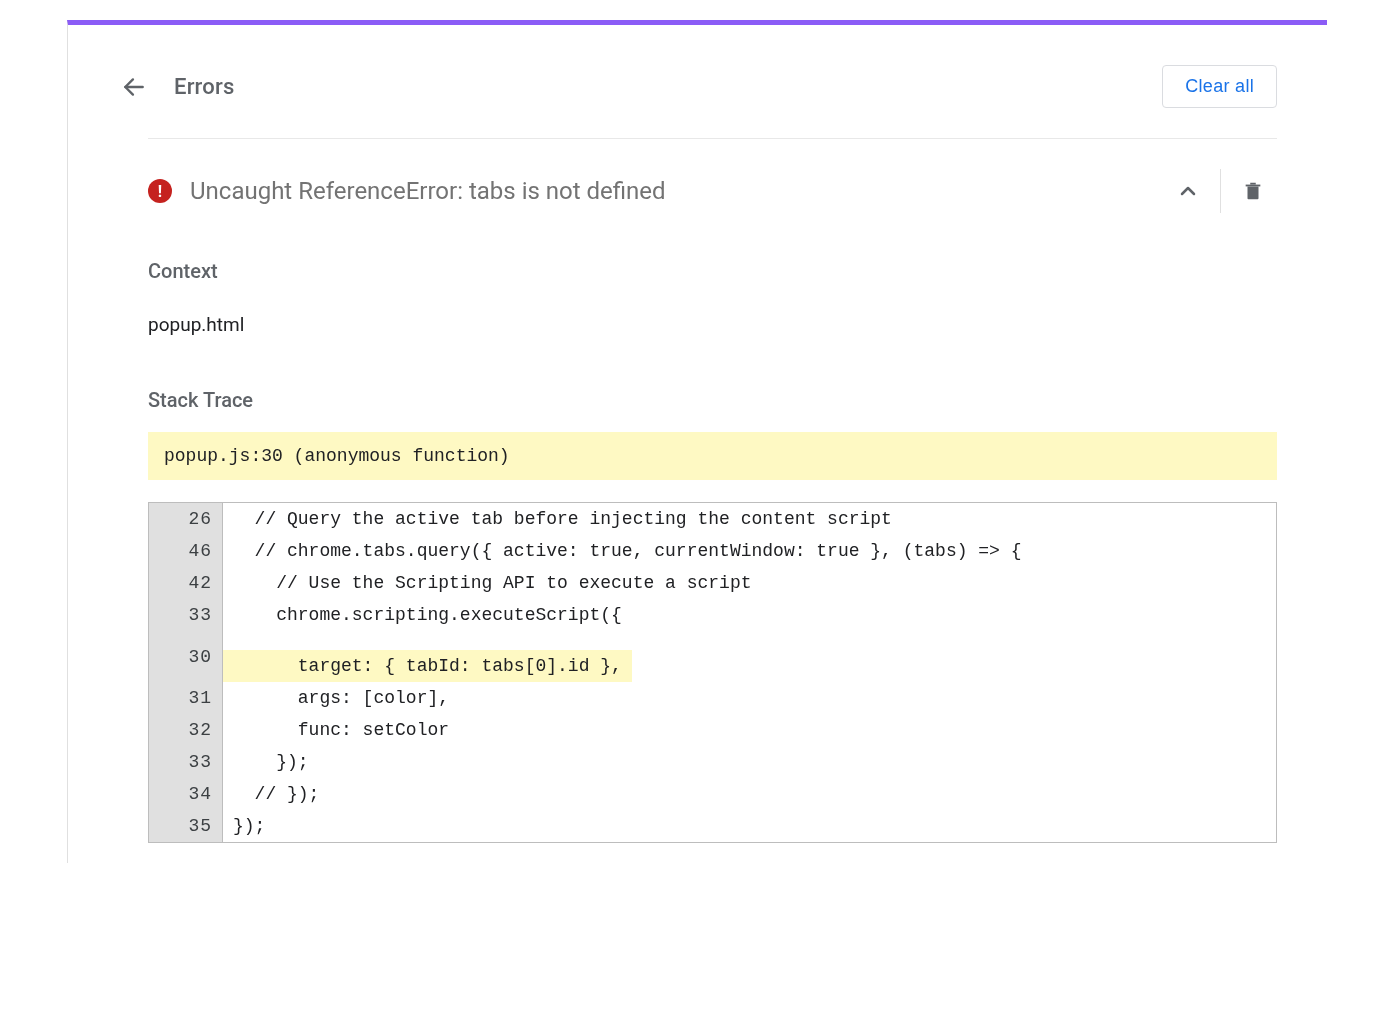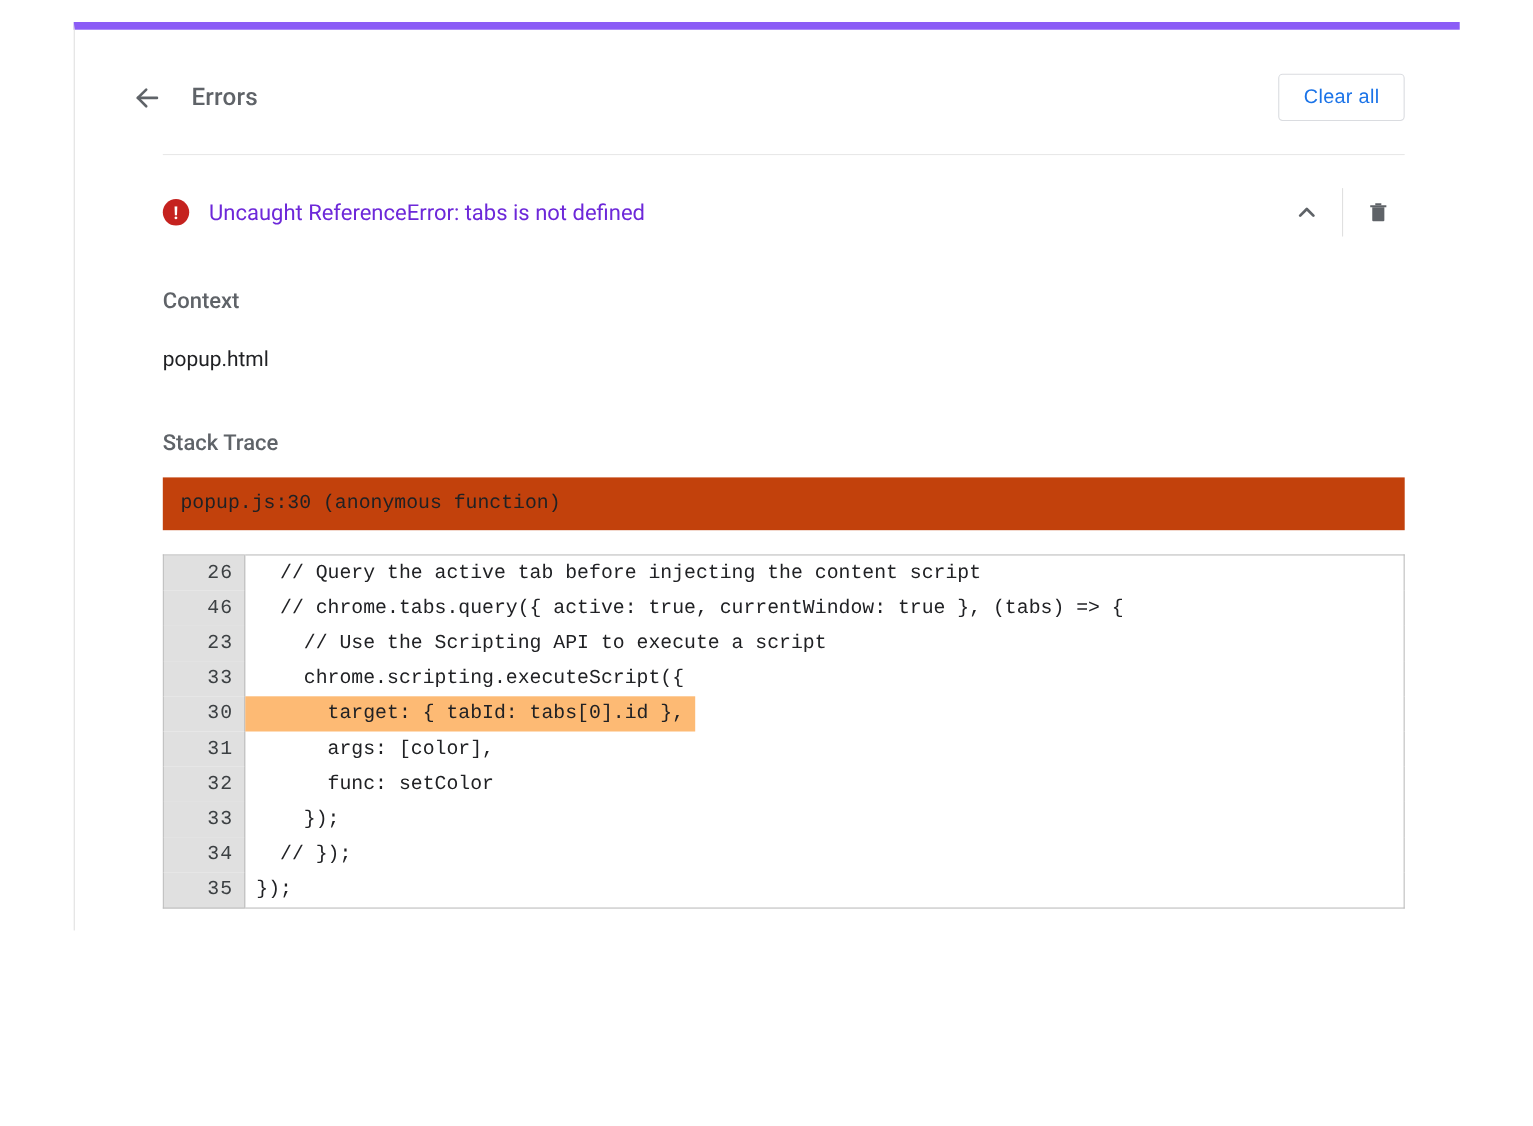--- a/index.html
+++ b/index.html
@@ -8,21 +8,21 @@
       box-sizing: border-box;
     }
     body {
       font-family: Roboto, Arial, sans-serif;
       background: #fff;
       padding: 20px 30px;
     }
     .page {
       max-width: 1260px;
       margin: 0 auto;
-      border-top: 7px solid #8b5cf6;
+      border-top: 5px solid #8b5cf6;
       border-left: 1px solid #e0e0e0;
       padding: 20px 40px 20px 40px;
     }
     .header {
       display: flex;
       align-items: center;
       justify-content: space-between;
       padding: 20px 10px 30px 10px;
     }
     .header-left {
@@ -84,22 +84,22 @@
       background: #c5221f;
       display: flex;
       align-items: center;
       justify-content: center;
       color: #fff;
       font-weight: bold;
       font-size: 16px;
       flex-shrink: 0;
     }
     .error-message {
-      font-size: 20px;
-      color: #6d28d9;
+      font-size: 24px;
+      color: #737373;
     }
     .error-row-right {
       display: flex;
       align-items: center;
     }
     .chevron-box {
       display: flex;
       align-items: center;
       justify-content: center;
       width: 48px;
@@ -136,21 +136,21 @@
       color: #5f6368;
       margin-top: 26px;
       margin-bottom: 12px;
     }
     .context-value {
       font-size: 19px;
       color: #202124;
       margin-top: 30px;
     }
     .stack-frame-bar {
-      background: #c2410c;
+      background: #fef9c3;
       padding: 14px 16px;
       margin-top: 20px;
       font-family: "Courier New", Courier, monospace;
       font-size: 18px;
       color: #202124;
     }
     .code-table {
       border: 1px solid #bdbdbd;
       border-collapse: collapse;
       width: 100%;
@@ -172,24 +172,25 @@
       letter-spacing: 1px;
     }
     .code-cell {
       color: #202124;
       white-space: pre;
     }
     .highlight-row .code-cell {
       padding: 0;
     }
     .highlight-span {
-      background: #fdba74;
+      background: #fef9c3;
       display: inline-block;
       padding: 6px 10px 6px 10px;
       white-space: pre;
+      margin-top: 19px;
     }
   </style>
 </head>
 <body>
 
 <div class="page">
 
   <div class="header">
     <div class="header-left">
       <div class="back-arrow">
@@ -238,21 +239,21 @@
       <tbody id="code-body">
           <tr>
             <td class="line-num">26</td>
             <td class="code-cell">  // Query the active tab before injecting the content script</td>
           </tr>
           <tr>
             <td class="line-num">46</td>
             <td class="code-cell">  // chrome.tabs.query({ active: true, currentWindow: true }, (tabs) =&gt; {</td>
           </tr>
           <tr>
-            <td class="line-num">23</td>
+            <td class="line-num">42</td>
             <td class="code-cell">    // Use the Scripting API to execute a script</td>
           </tr>
           <tr>
             <td class="line-num">33</td>
             <td class="code-cell">    chrome.scripting.executeScript({</td>
           </tr>
           <tr class="highlight-row">
             <td class="line-num">30</td>
             <td class="code-cell"><span class="highlight-span">      target: { tabId: tabs[0].id },</span></td>
           </tr>

